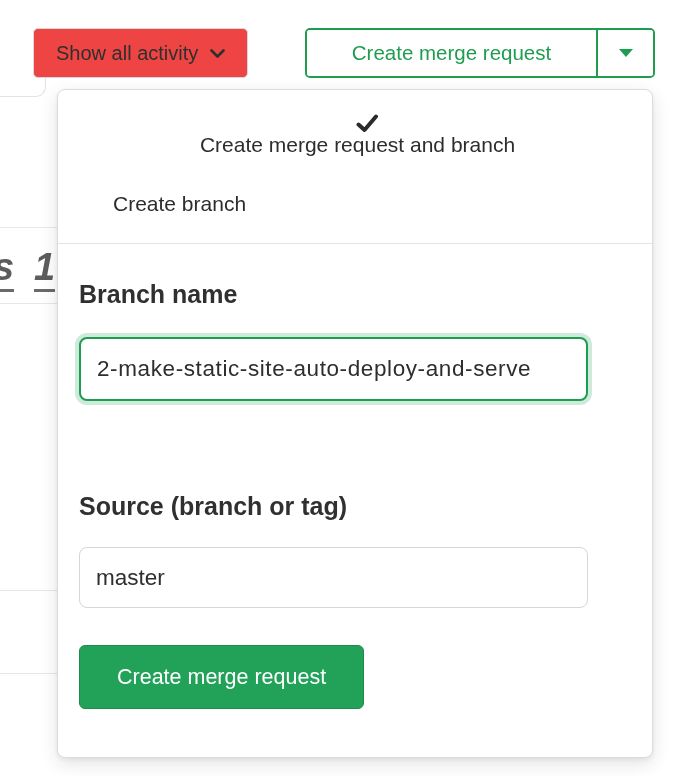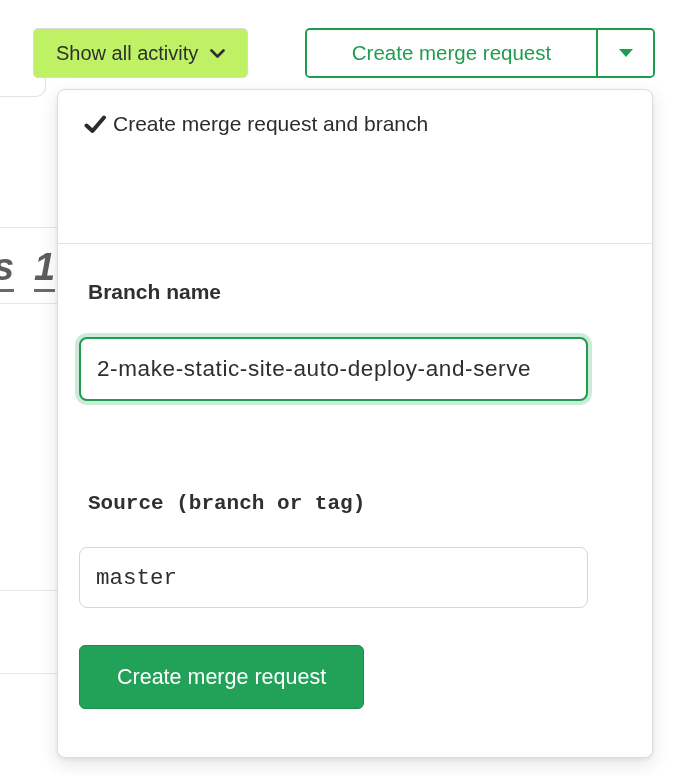--- a/index.html
+++ b/index.html
@@ -22,21 +22,21 @@
     position:absolute;top:246px;font-style:italic;font-weight:600;font-size:38px;
     color:#5d5d5d;line-height:42px;
   }
   .bg-italic span{border-bottom:3px solid #6a6a6a;padding-bottom:1px;}
   .bg-italic.glyph-s{left:-7px;}
   .bg-italic.glyph-1{left:34px;}
   
   .btn-activity{
     position:absolute;left:33px;top:28px;height:50px;box-sizing:border-box;
     display:flex;align-items:center;gap:12px;padding:0 22px;
-    background:#bef264;border:1px solid #d9d9d9;border-radius:5px;cursor:pointer;
+    background:#ef4444;border:1px solid #d9d9d9;border-radius:5px;cursor:pointer;
     font-size:20px;color:var(--text_dark,#2f2f2f);
   }
   .btn-activity svg{margin-top:2px;}
   .split-btn{
     position:absolute;left:305px;top:28px;height:50px;width:350px;box-sizing:border-box;
     display:flex;align-items:stretch;background:#fff;
     border:2px solid var(--accent_green,#1f9d4f);border-radius:5px;overflow:hidden;
   }
   .split-main{
     flex:1;display:flex;align-items:center;justify-content:center;
@@ -52,38 +52,38 @@
     position:absolute;left:57px;top:89px;width:596px;height:669px;box-sizing:border-box;
     background:#fff;border:1px solid #dcdcdc;border-radius:8px;
     box-shadow:0 2px 4px rgba(30,33,40,.06),0 6px 18px rgba(30,33,40,.12);
   }
   .menu-item{
     position:absolute;left:1px;right:1px;height:44px;display:flex;align-items:center;
     cursor:pointer;font-size:21px;color:#2d2d2d;
   }
   .menu-item .check-slot{width:24px;margin-left:25px;display:flex;align-items:center;}
   .menu-item .mi-label{margin-left:5px;}
-  .menu-item.item-1{top:12px;}
+  .menu-item.item-1{top:24px;flex-direction:column;}
   .menu-item.item-2{top:92px;}
   .divider{position:absolute;left:0;right:0;top:153px;height:1px;background:#e3e3e3;}
   .form-label{
-    position:absolute;left:30px;font-size:21px;font-weight:700;color:#303030;
+    position:absolute;left:21px;font-size:25px;font-weight:700;color:#303030;
   }
   .label-branch{top:190px;}
-  .label-source{top:402px;font-family:Liberation Mono, monospace;}
+  .label-source{top:402px;}
   .text-input{
     position:absolute;left:21px;width:509px;box-sizing:border-box;
     border-radius:8px;font-family:inherit;font-size:22.5px;color:#2e2e2e;
     padding:0 16px;background:#fff;outline:none;white-space:nowrap;overflow:hidden;
   }
   .input-branch{
     top:247px;height:64px;border:2px solid var(--accent_green,#1f9d4f);
     box-shadow:0 0 0 4px rgba(34,161,89,.22);letter-spacing:.6px;
   }
-  .input-source{top:457px;height:61px;border:1px solid #d6d6d6;font-family:Liberation Mono, monospace;}
+  .input-source{top:457px;height:61px;border:1px solid #d6d6d6;}
   .help-text{
     position:absolute;left:21px;top:330px;font-size:21px;
     color:var(--success_text,#27a35f);
   }
   .btn-submit{
     position:absolute;left:21px;top:555px;height:64px;padding:0 37px;
     background:var(--solid_green,#22a159);border:1px solid #1c8c4b;border-radius:6px;
     color:#fff;font-size:21.5px;font-family:inherit;cursor:pointer;
   }
 </style>
@@ -126,20 +126,24 @@
 
     <div class="menu-item item-1">
       <span class="check-slot">
         <svg width="23" height="19" viewBox="0 0 23 19">
             <path d="M2.5 10.5 L8.5 16 L20 2.5" fill="none" stroke="#2b2b2b" stroke-width="4" stroke-linecap="round" stroke-linejoin="round"></path>
           </svg>
       </span>
       <span class="mi-label">Create merge request and branch</span>
     </div>
 
+    <div class="menu-item item-2">
+      <span class="check-slot"></span>
+      <span class="mi-label">Create branch</span>
+    </div>
 
     <div class="divider"></div>
 
     <div class="form-label label-branch">Branch name</div>
     <input class="text-input input-branch" type="text" value="2-make-static-site-auto-deploy-and-serve" style="">
 
     <div class="form-label label-source">Source (branch or tag)</div>
     <input class="text-input input-source" type="text" value="master" style="">
 
     <button class="btn-submit">

